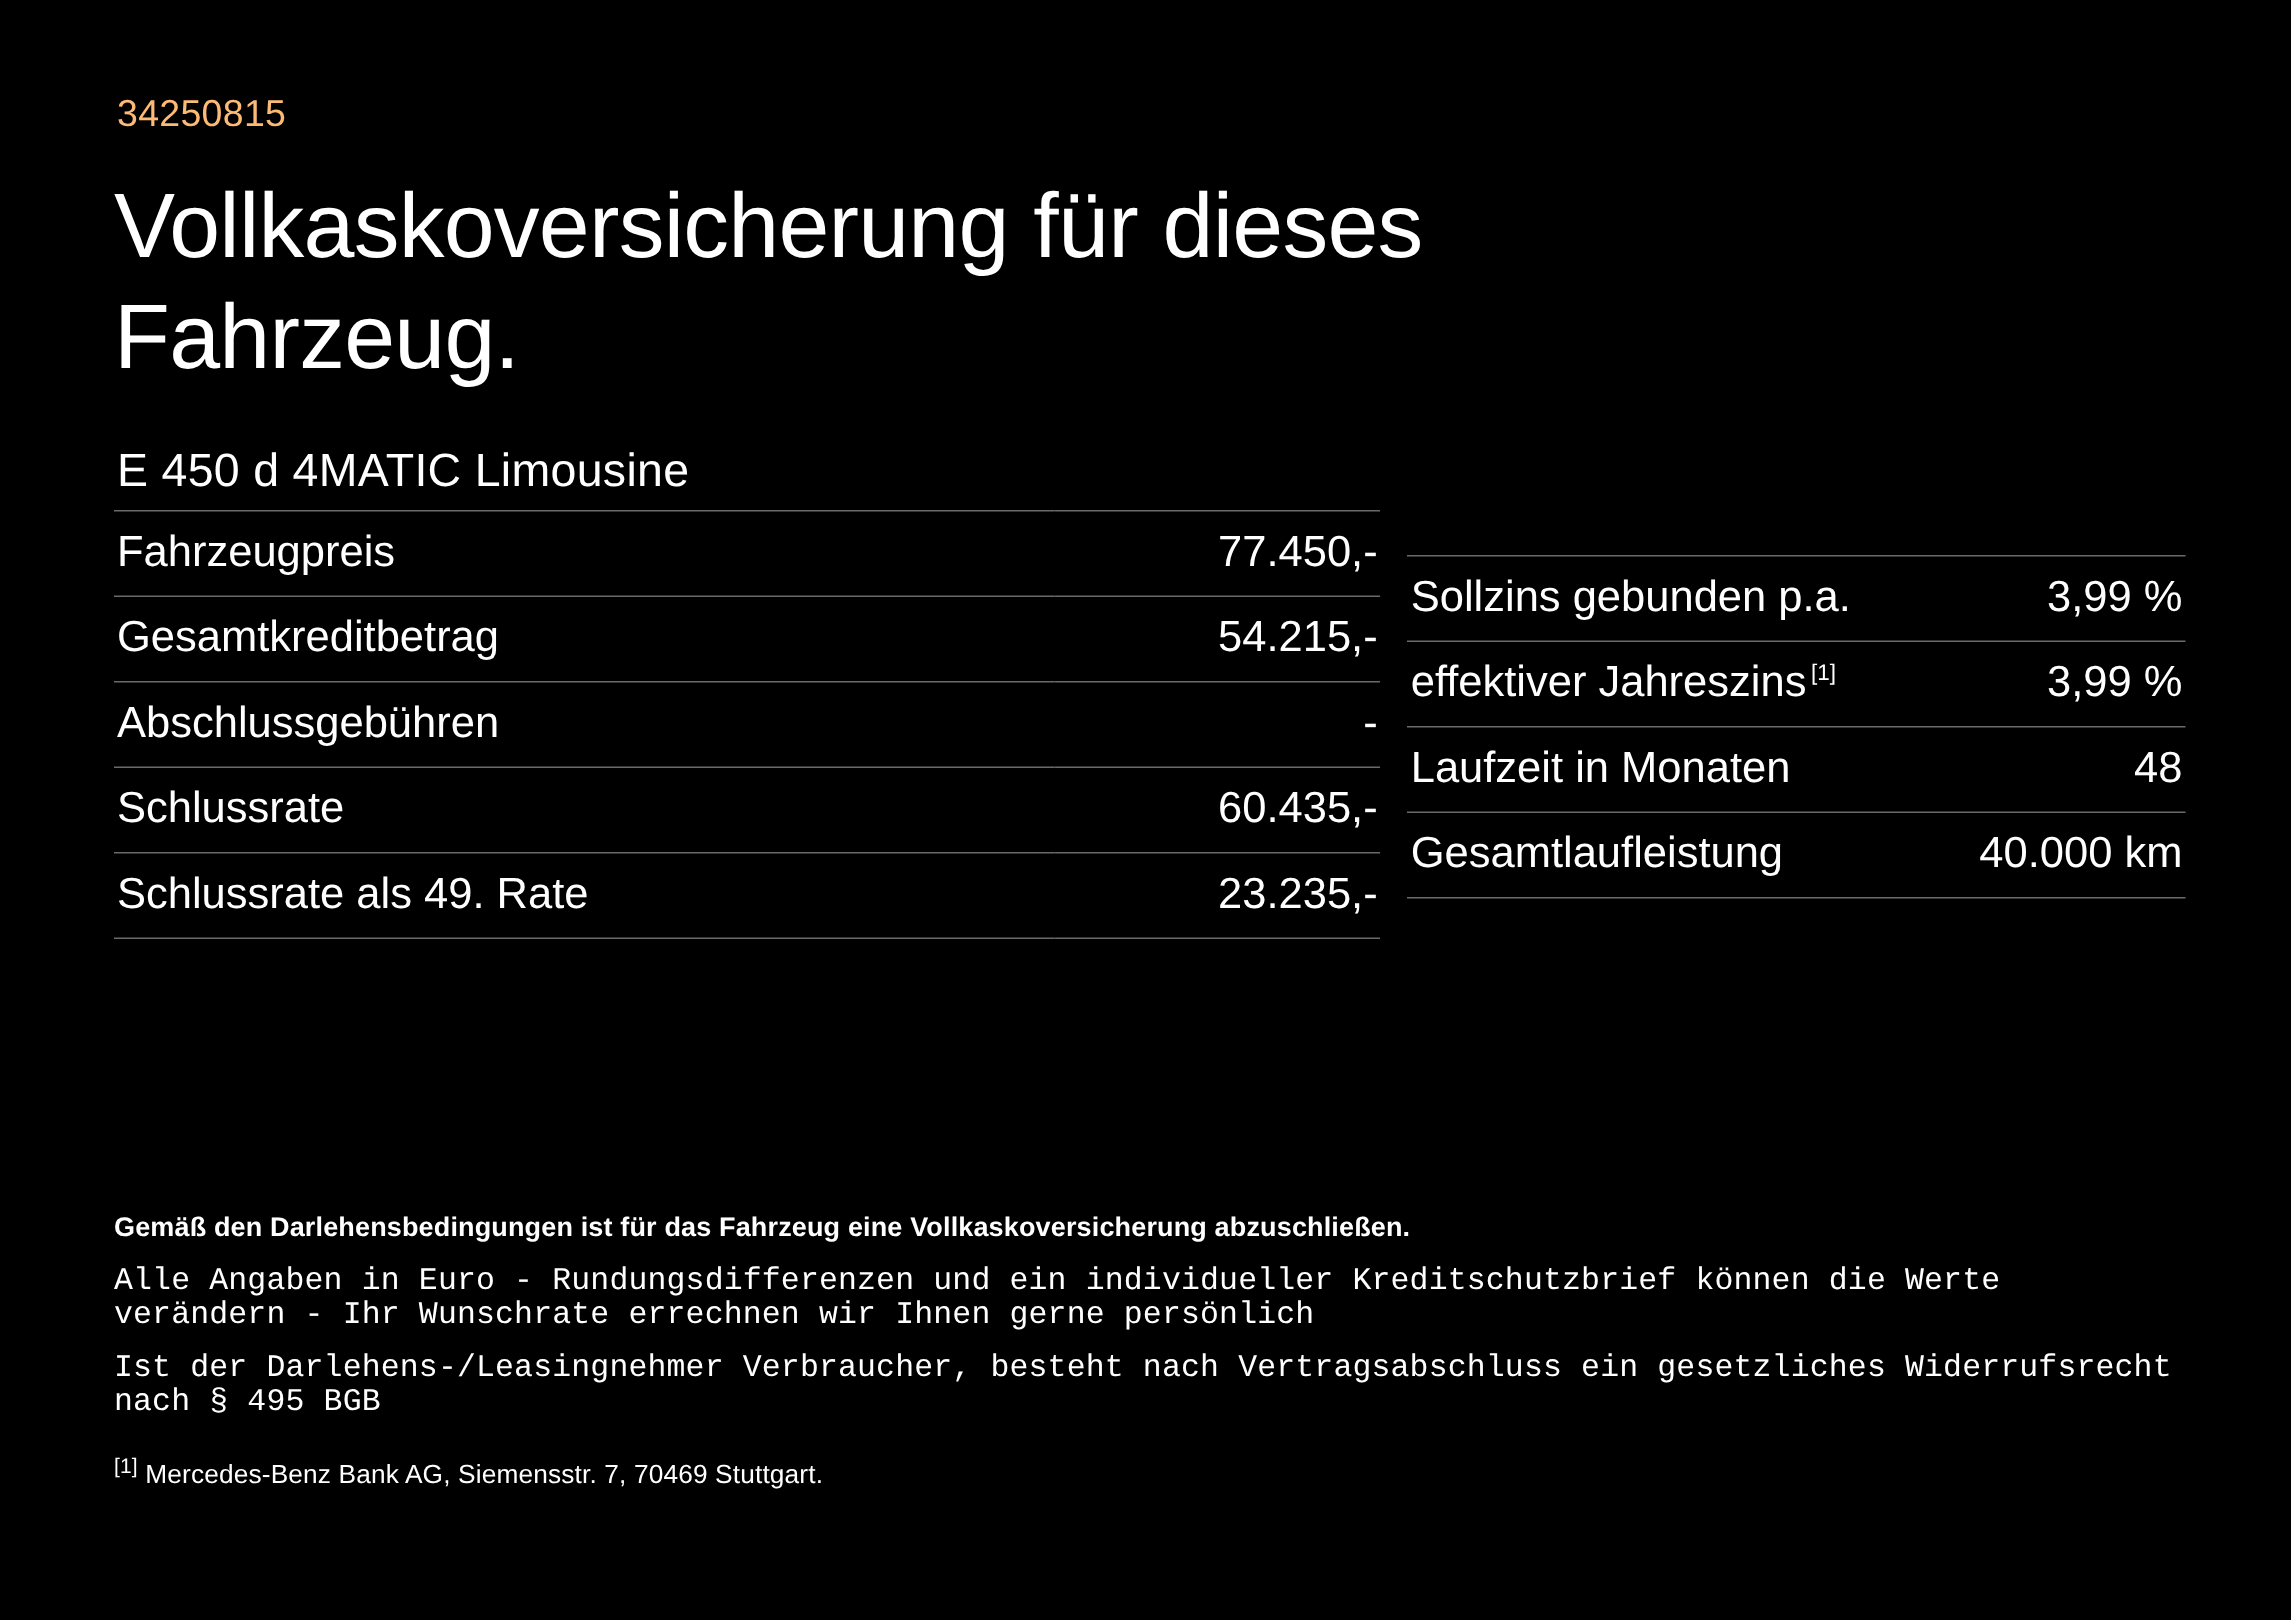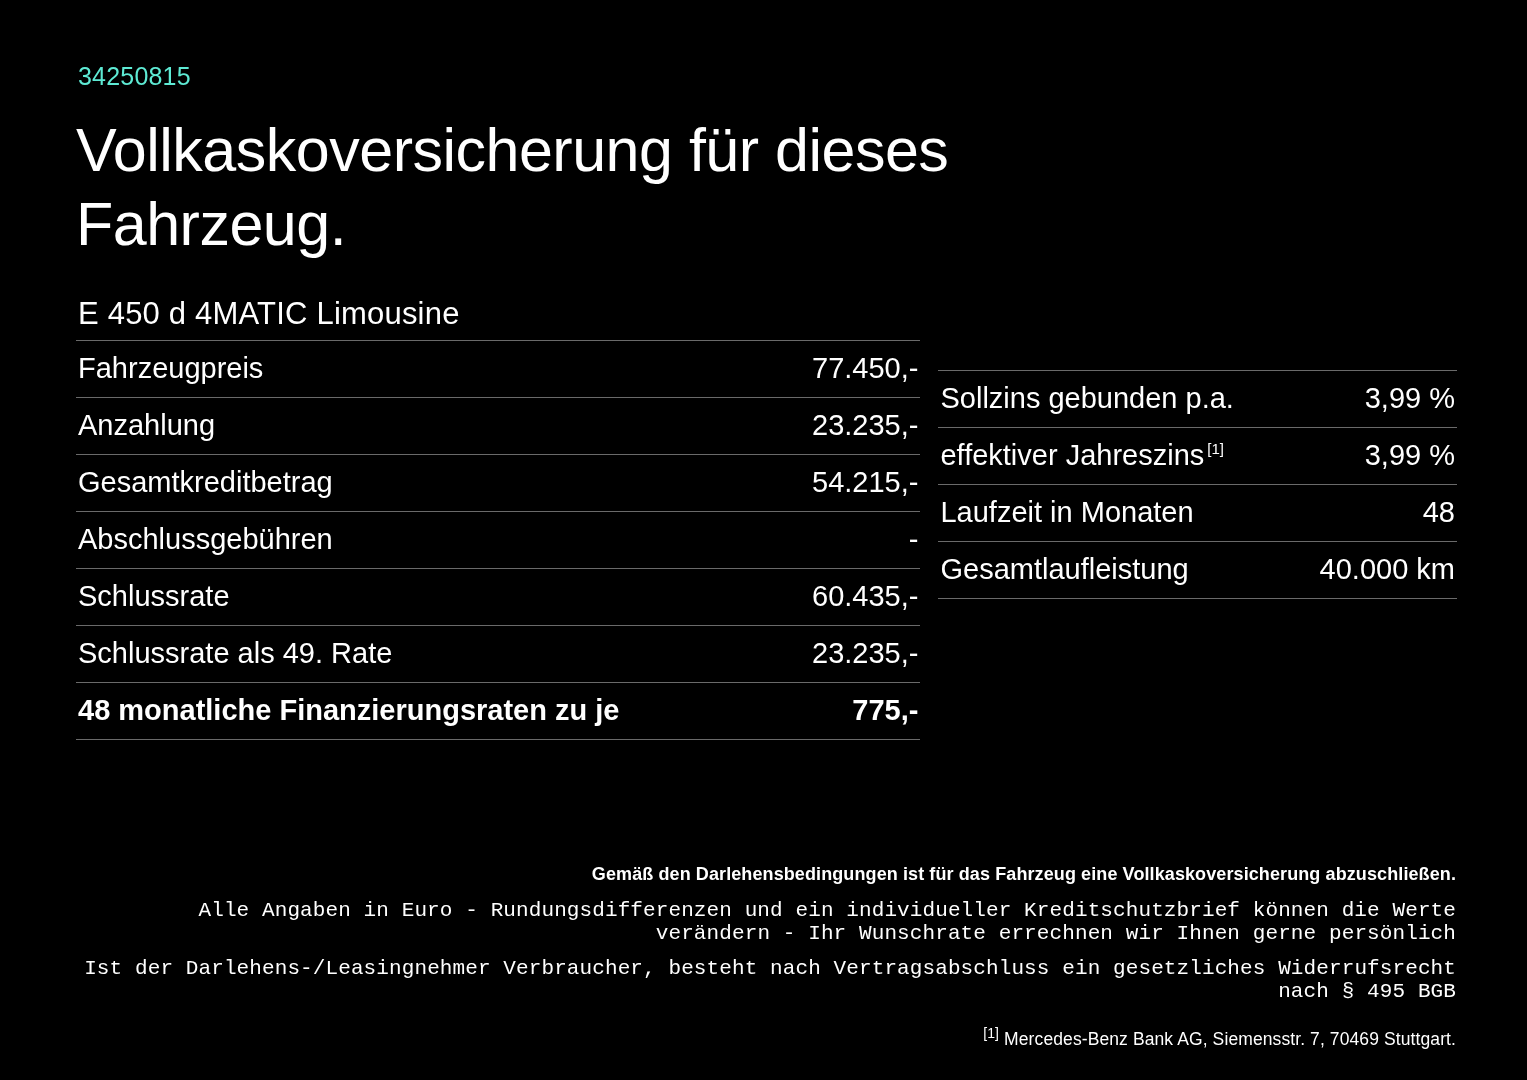--- a/index.html
+++ b/index.html
@@ -18,21 +18,21 @@
   .page {
     position: relative;
     width: 1527px;
     height: 1080px;
     box-sizing: border-box;
     padding: 62px 70px 0 76px;
   }
   .doc-id {
     font-size: 25px;
     letter-spacing: 0.2px;
-    color: #5eead4;
+    color: #fdba74;
     margin: 0 0 22px 2px;
   }
   .headline {
     font-size: 61px;
     line-height: 1.22;
     font-weight: 400;
     letter-spacing: -0.5px;
     margin: 0 0 34px 0;
     max-width: 1000px;
   }
@@ -81,23 +81,22 @@
     font-weight: bold;
   }
   sup.fn {
     font-size: 15px;
     vertical-align: super;
     margin-left: 3px;
   }
   .footnotes {
     position: absolute;
     left: 76px;
-    top: 864px;
+    top: 808px;
     width: 1380px;
-    text-align: right;
   }
   .fn-bold {
     font-size: 18px;
     font-weight: bold;
     letter-spacing: 0.1px;
     margin: 0 0 14px 0;
   }
   .fn-line {
     font-size: 21px;
     letter-spacing: 0.1px;
@@ -129,42 +128,34 @@
   <div class="tables">
 
     <div class="table-col-left">
       <table class="fin-table">
         <tbody>
           <tr>
             <td class="label">Fahrzeugpreis</td>
             <td class="value">77.450,-</td>
           </tr>
           <tr>
-            <td class="label">Anzahlung</td>
-            <td class="value">23.235,-</td>
-          </tr>
-          <tr>
             <td class="label">Gesamtkreditbetrag</td>
             <td class="value">54.215,-</td>
           </tr>
           <tr>
             <td class="label">Abschlussgebühren</td>
             <td class="value">-</td>
           </tr>
           <tr>
             <td class="label">Schlussrate</td>
             <td class="value">60.435,-</td>
           </tr>
           <tr>
             <td class="label">Schlussrate als 49. Rate</td>
             <td class="value">23.235,-</td>
-          </tr>
-          <tr class="bold">
-            <td class="label">48 monatliche Finanzierungsraten zu je</td>
-            <td class="value">775,-</td>
           </tr>
         </tbody>
       </table>
     </div>
 
     <div class="table-col-right">
       <table class="fin-table">
         <tbody>
           <tr>
             <td class="label"><span>Sollzins gebunden p.a.</span></td>

